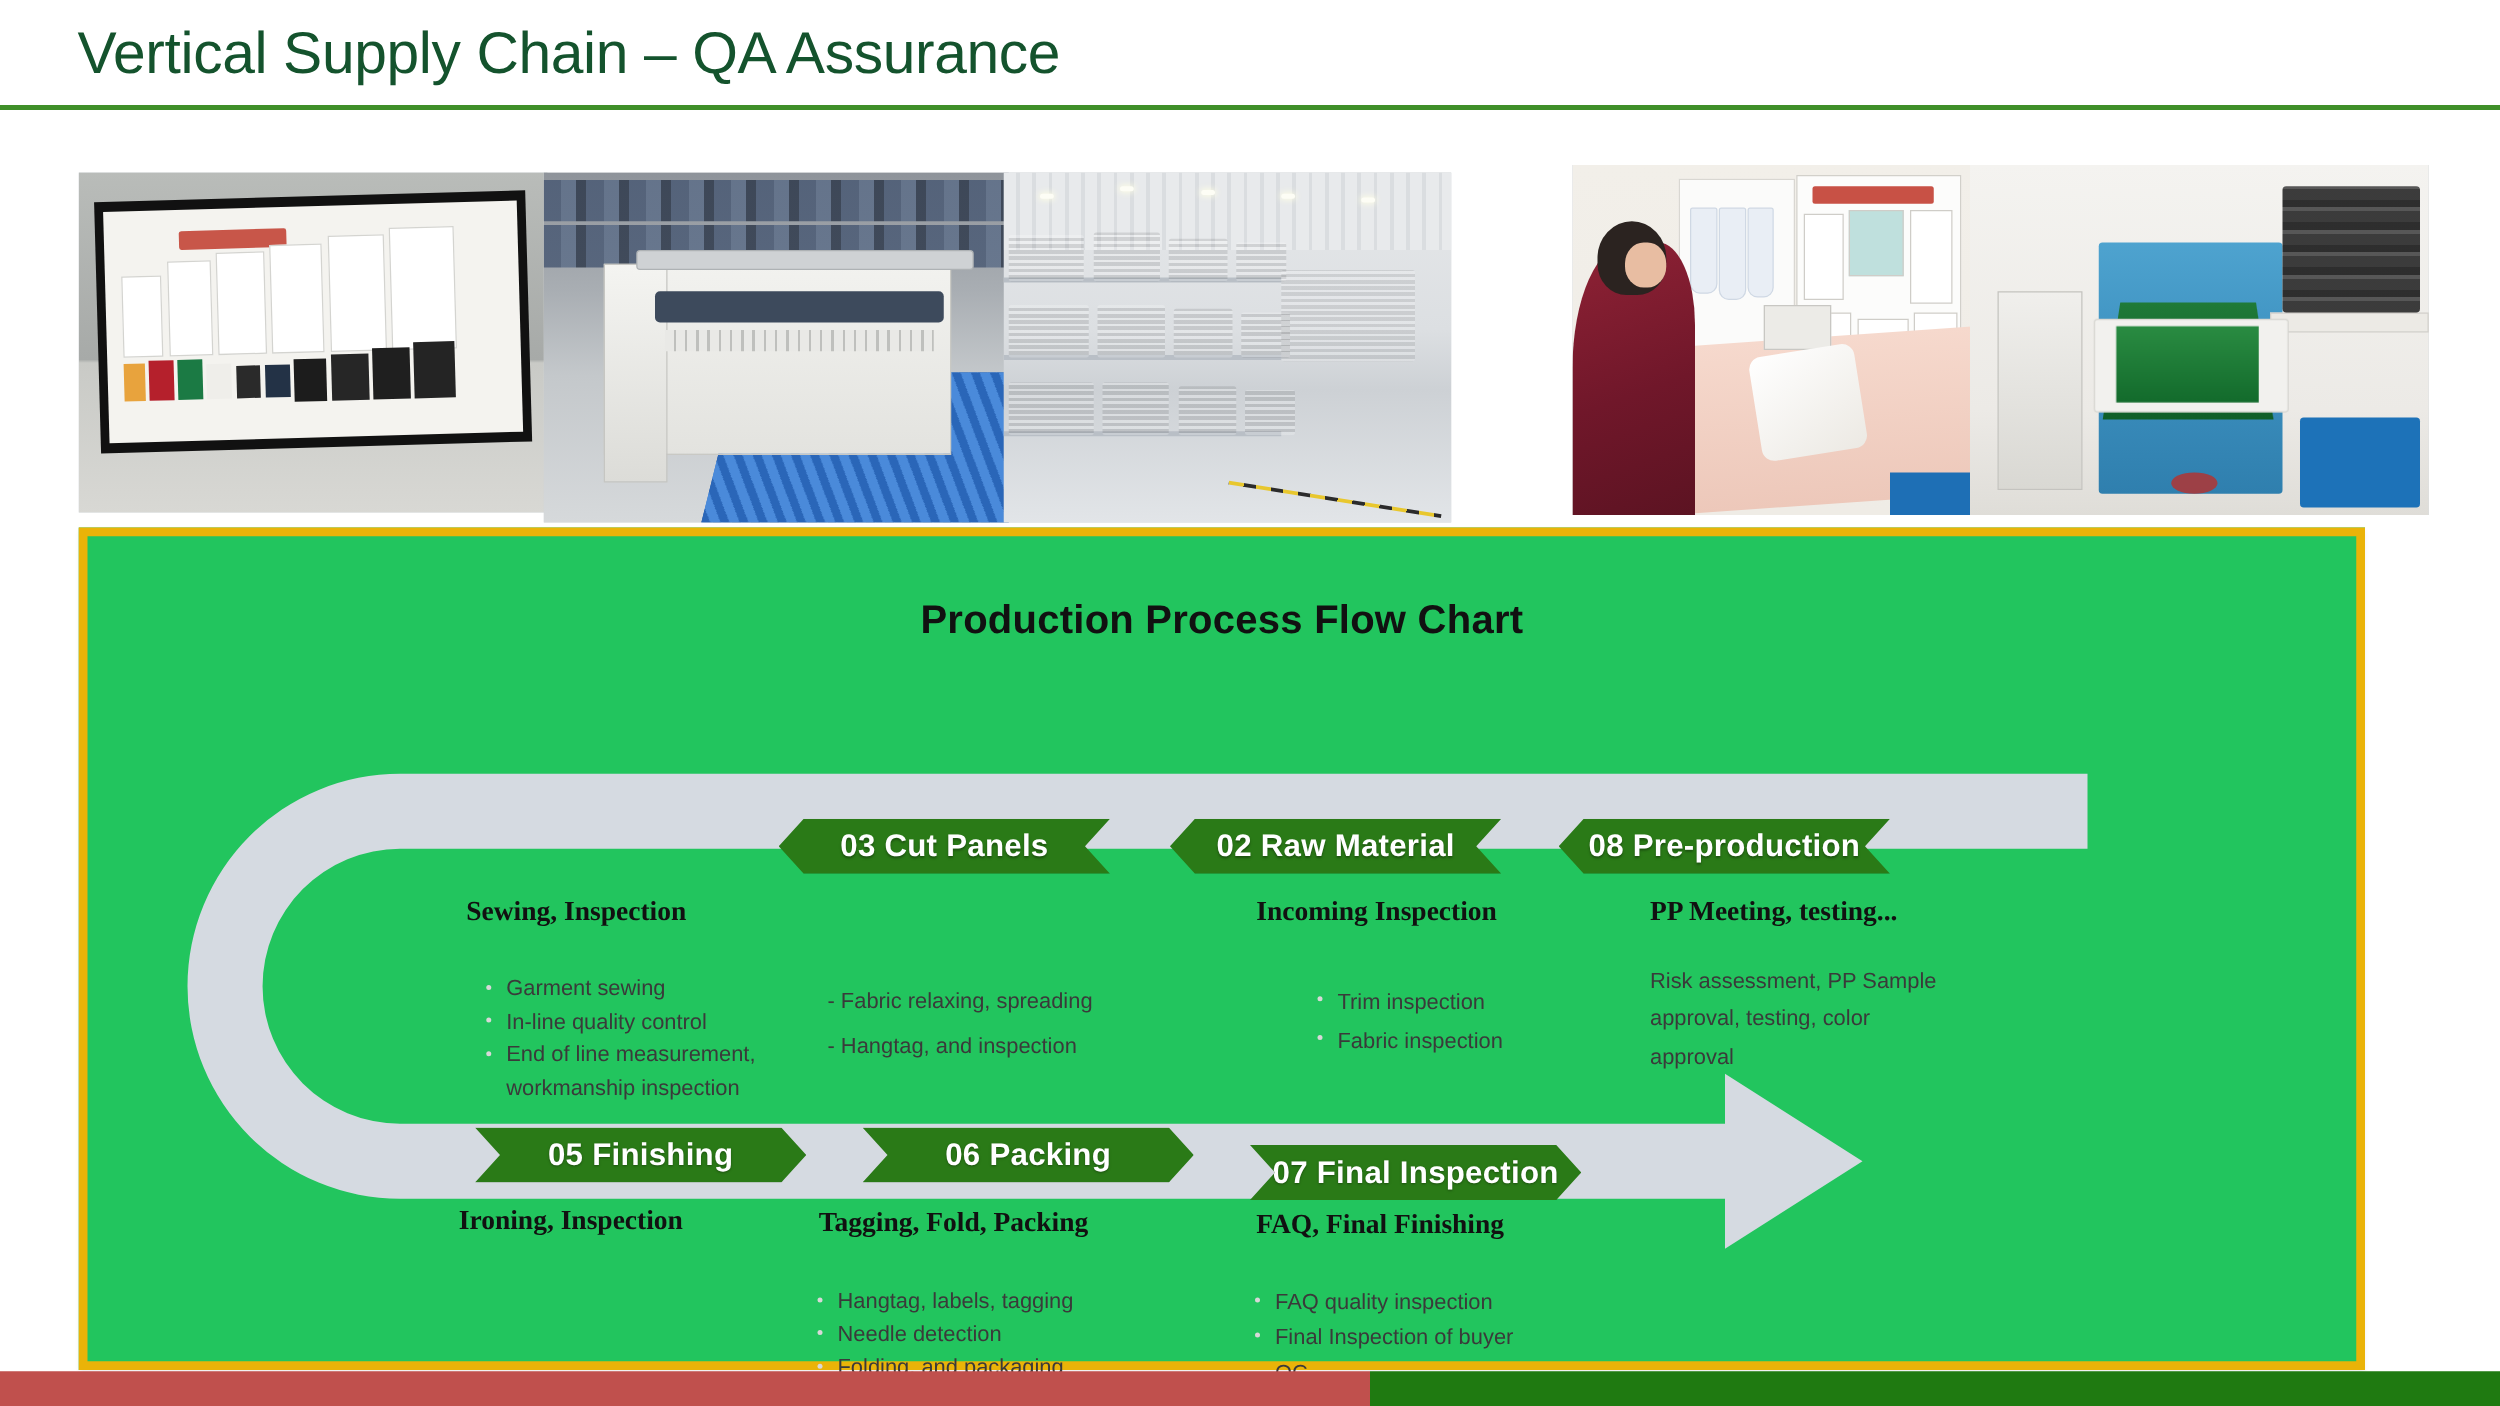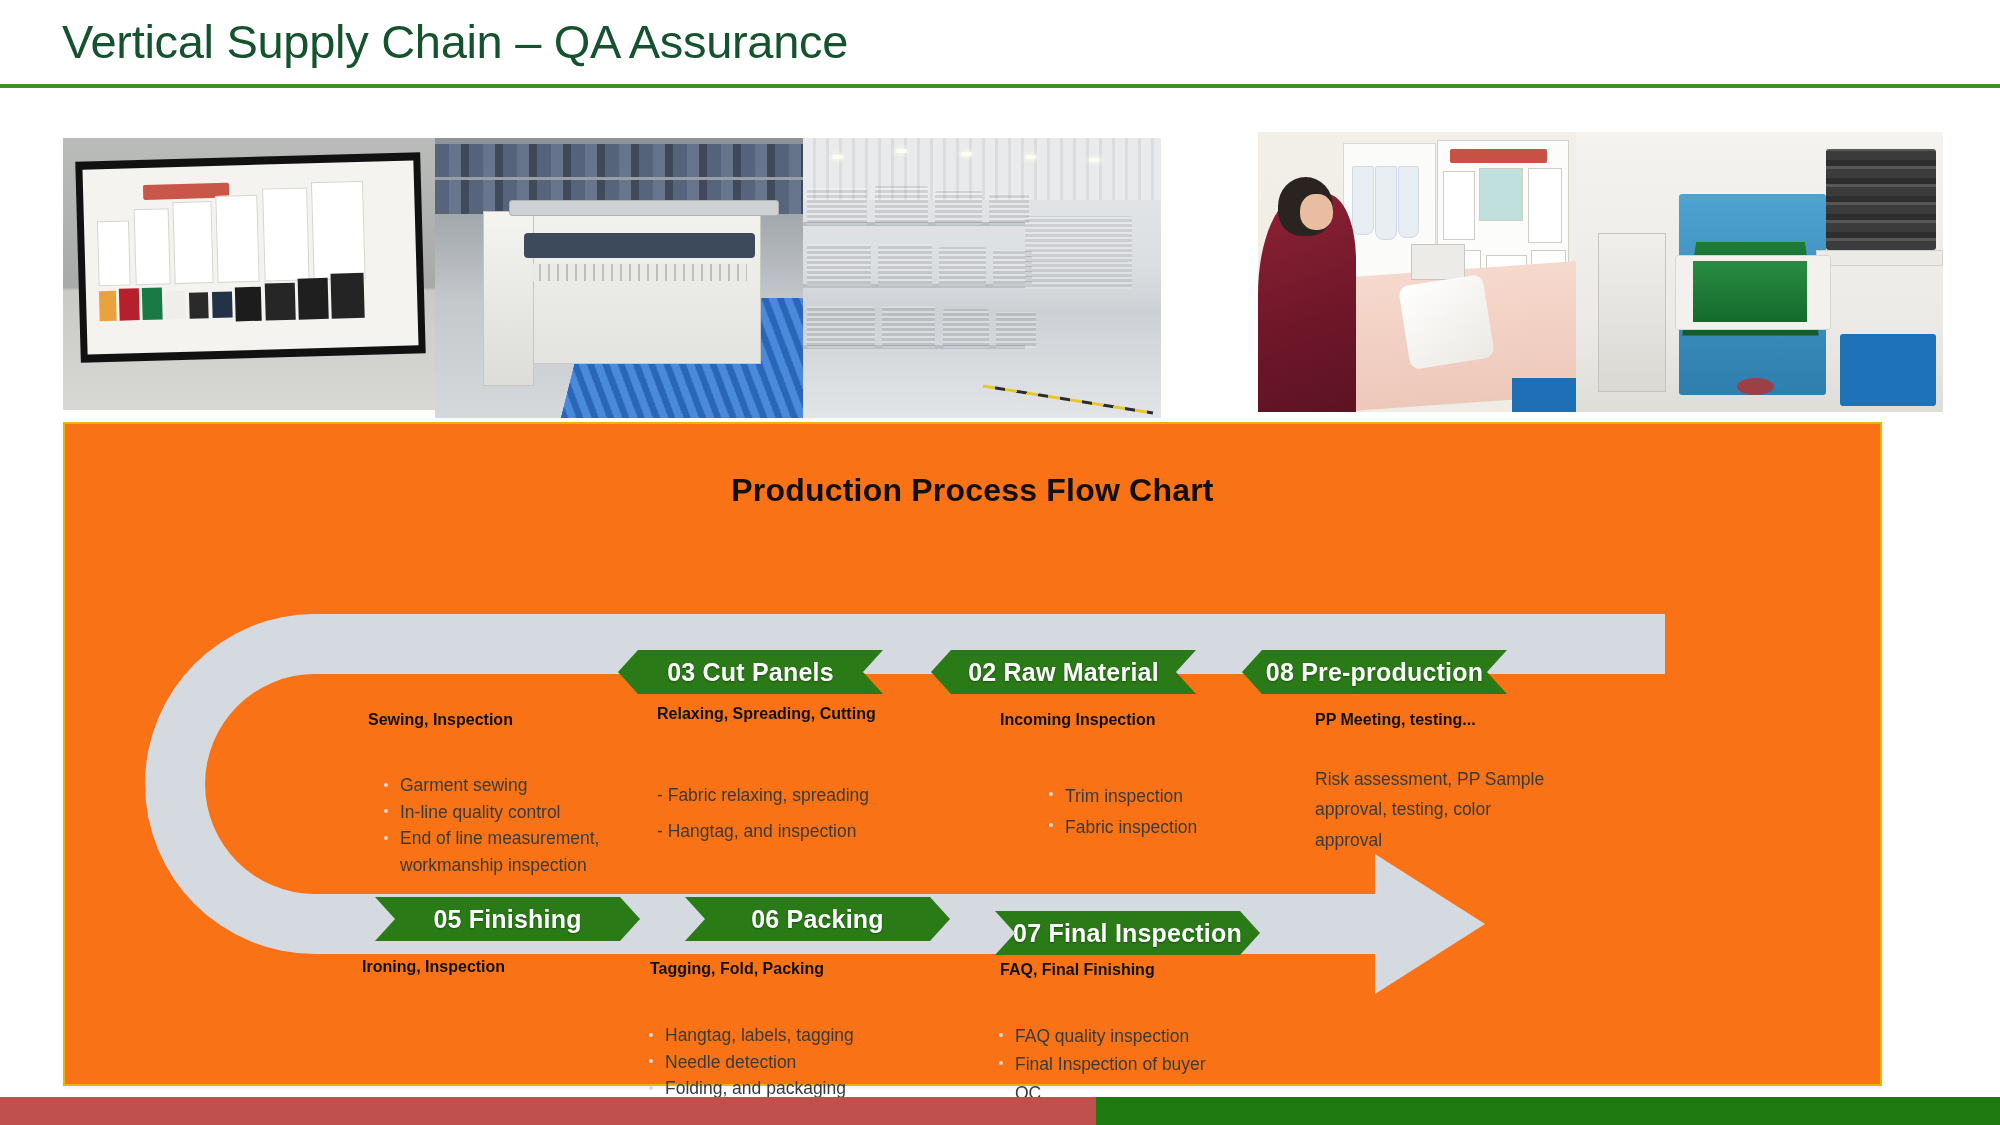--- a/index.html
+++ b/index.html
@@ -85,21 +85,21 @@
   .p5-belt2{position:absolute;left:32%;top:46%;width:31%;height:22%;background:linear-gradient(180deg,#2a8c42,#136b2c);z-index:3;}
   .p5-bags{position:absolute;right:2%;top:6%;width:30%;height:36%;
     background:repeating-linear-gradient(0deg,#2c2c2c 0 9px,#4a4a4a 9px 12px,#1d1d1d 12px 18px);border-radius:3px;opacity:.92;}
   .p5-tbl{position:absolute;right:0;top:42%;width:34%;height:5%;background:#eceae5;border:1px solid #d2d0cb;}
   .p5-bin{position:absolute;right:2%;bottom:2%;width:26%;height:26%;background:#1d72b8;border-radius:3px;}
   .p5-red{position:absolute;left:44%;bottom:6%;width:10%;height:6%;background:#b9302c;border-radius:50%;opacity:.8;}
 
   
   .panel{
     position:absolute;left:63px;top:422px;width:1815px;height:660px;
-    background:#f97316;border:2px solid #eab308;
+    background:#22c55e;border:7px solid #eab308;
     box-shadow:0 2px 4px rgba(0,0,0,.07);
   }
   .flow-title{
     position:absolute;left:0;right:0;top:48px;text-align:center;
     font-size:32px;font-weight:bold;color:#111;letter-spacing:.2px;
   }
 
   
   .flowwrap{position:absolute;left:0;top:0;width:1815px;height:660px;}
   .flowsvg{position:absolute;left:0;top:0;}
@@ -109,22 +109,23 @@
     background:#2a7a17;
     display:flex;align-items:center;justify-content:center;
     color:#ffffff;font-size:25px;font-weight:bold;letter-spacing:.2px;
     text-shadow:0 1px 2px rgba(0,0,0,.35);
     box-shadow:0 2px 3px rgba(0,0,0,.22);
   }
   .chev.left{clip-path:polygon(20px 0,100% 0,calc(100% - 20px) 50%,100% 100%,20px 100%,0 50%);}
   .chev.right{clip-path:polygon(0 0,calc(100% - 20px) 0,100% 50%,calc(100% - 20px) 100%,0 100%,20px 50%);}
 
   .hdr{
-    position:absolute;font-size:16px;font-weight:bold;color:#111;
+    position:absolute;font-size:22px;font-weight:bold;color:#111;
     line-height:1.26;
+    font-family:Liberation Serif, serif;
   }
   .body{
     position:absolute;font-size:17.5px;color:#3a3a3a;line-height:1.52;
   }
   .body .bul{position:relative;}
   .body .bul::before{
     content:"";position:absolute;left:-16px;top:.62em;width:4px;height:4px;
     background:#d8d8d8;border-radius:50%;
   }
 
@@ -265,21 +266,20 @@
     <div class="body" style="left:335px;top:348px;width:260px;">
       <div class="bul">Garment sewing</div>
       <div class="bul">In-line quality control</div>
       <div class="bul">End of line measurement,</div>
       <div>workmanship inspection</div>
     </div>
 
     <div class="chev left" style="left:553px;top:226px;width:265px;">
       <span>03 Cut Panels</span>
     </div>
-    <div class="hdr" style="left:592px;top:280px;width:250px;">Relaxing, Spreading, Cutting</div>
     <div class="body" style="left:592px;top:358px;width:265px;">
       <div style="margin-bottom:9px">- Fabric relaxing, spreading</div>
       <div>- Hangtag, and inspection</div>
     </div>
 
     <div class="chev left" style="left:866px;top:226px;width:265px;">
       <span>02 Raw Material</span>
     </div>
     <div class="hdr" style="left:935px;top:286px;width:270px;">Incoming Inspection</div>
     <div class="body" style="left:1000px;top:357px;width:250px;line-height:1.78">

